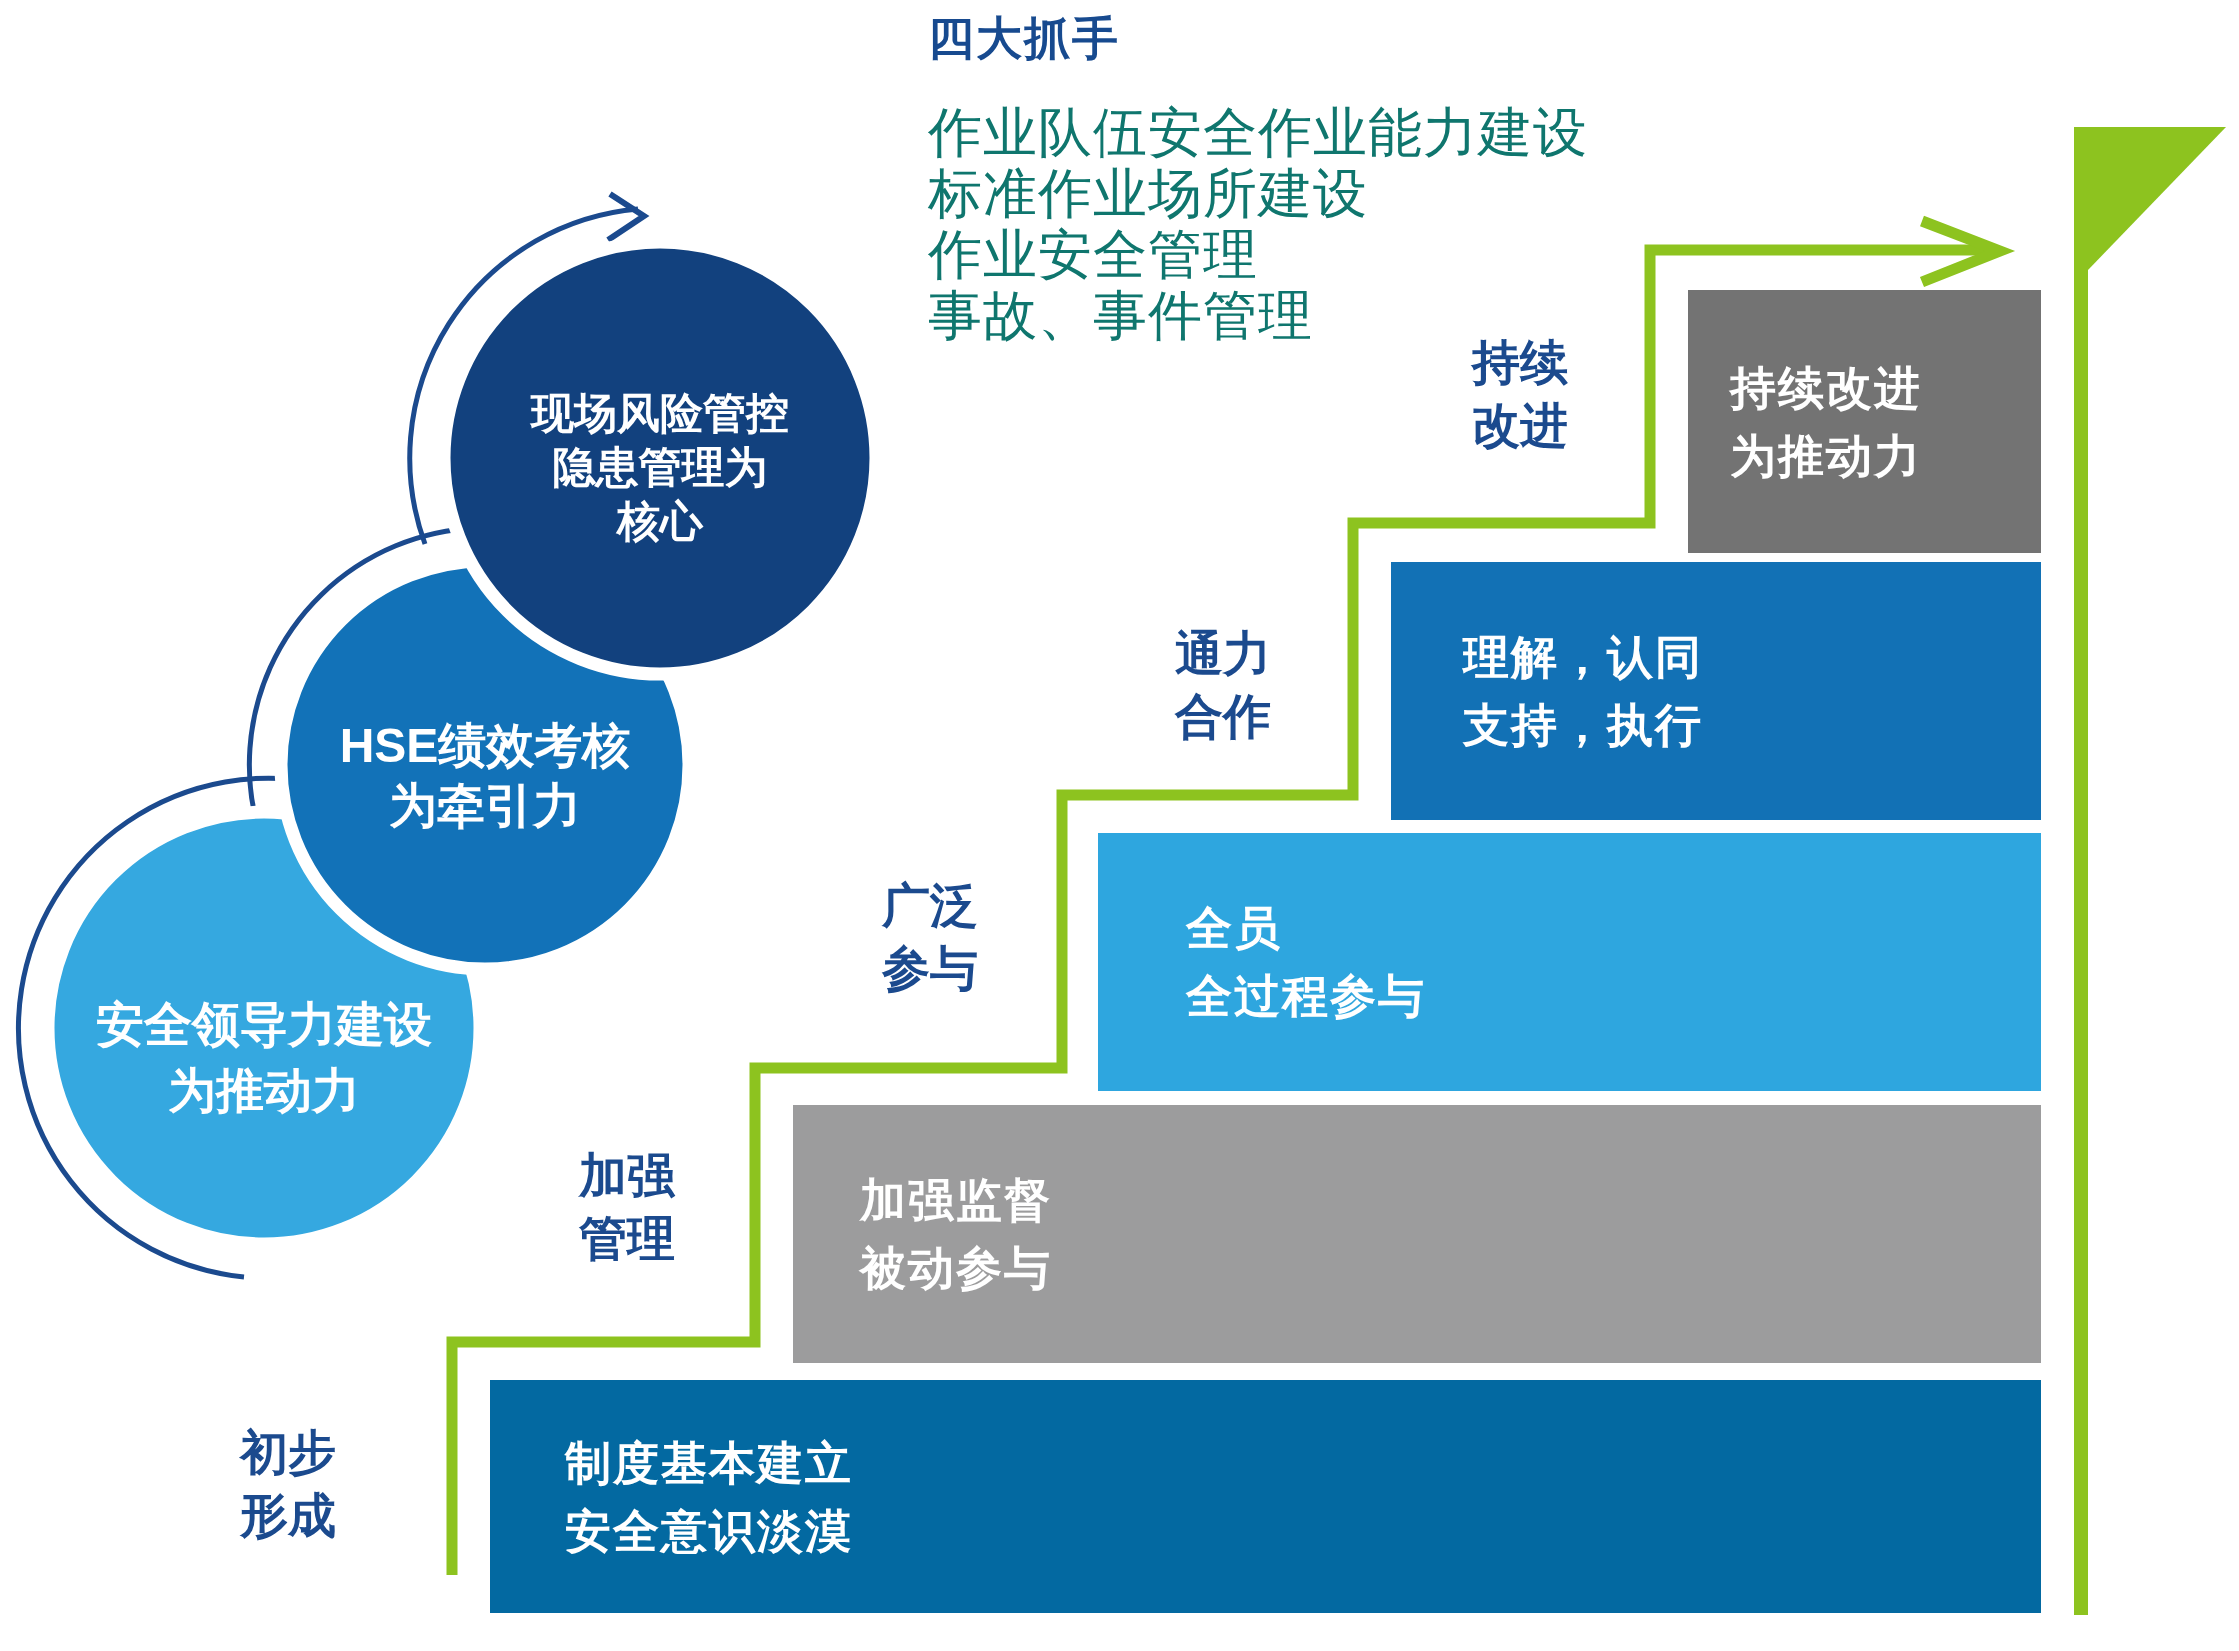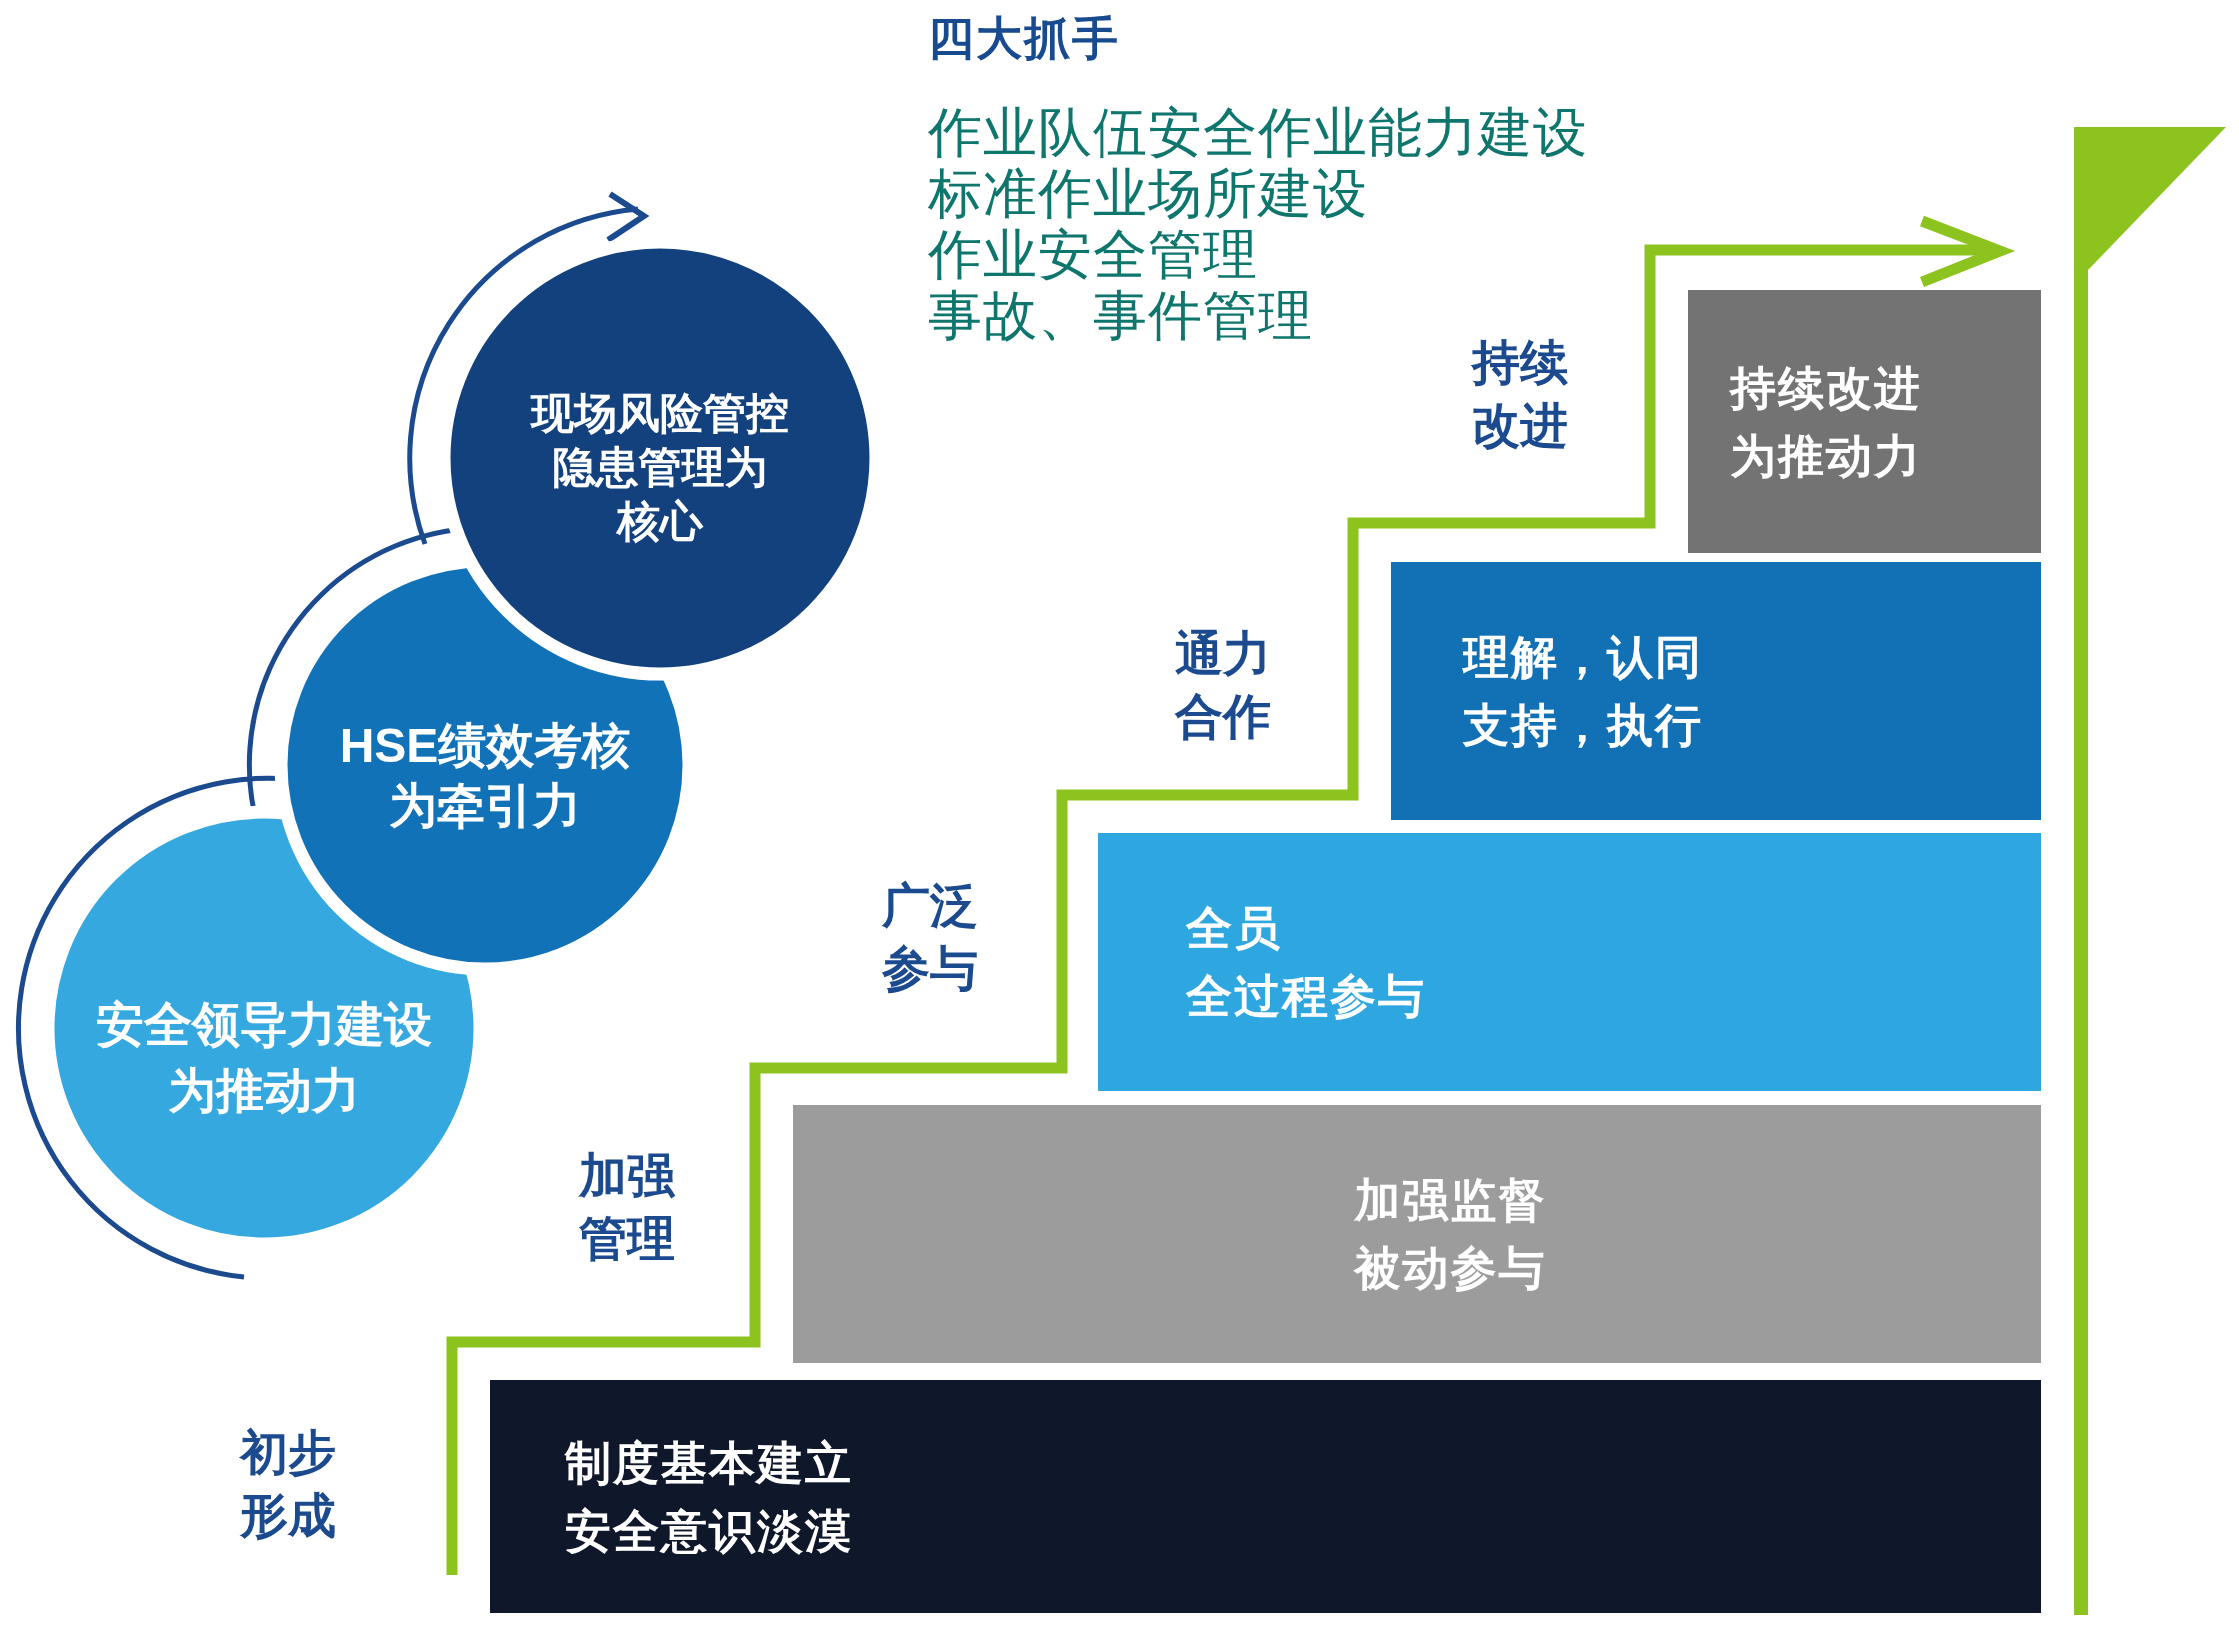--- a/index.html
+++ b/index.html
@@ -27,22 +27,22 @@
   .stage-label.s1{left:288px;top:1421px;}
   .stage-label.s2{left:627px;top:1144px;}
   .stage-label.s3{left:930px;top:874px;}
   .stage-label.s4{left:1223px;top:622px;}
   .stage-label.s5{left:1520px;top:331px;}
 
   
   .stage-box{position:absolute;display:flex;flex-direction:column;justify-content:center;
              color:#ffffff;font-weight:bold;font-size:46px;line-height:68px;
              letter-spacing:2px;}
-  .stage-box.b1{left:490px; top:1380px;width:1551px;height:233px;background:#0f172a;padding-left:75px;box-sizing:border-box;}
-  .stage-box.b2{left:793px; top:1105px;width:1248px;height:258px;background:#9c9c9d;padding-left:67px;box-sizing:border-box;align-items:center;}
+  .stage-box.b1{left:490px; top:1380px;width:1551px;height:233px;background:#0369a1;padding-left:75px;box-sizing:border-box;}
+  .stage-box.b2{left:793px; top:1105px;width:1248px;height:258px;background:#9c9c9d;padding-left:67px;box-sizing:border-box;}
   .stage-box.b3{left:1098px;top:833px; width:943px; height:258px;background:#2ea6df;padding-left:88px;box-sizing:border-box;}
   .stage-box.b4{left:1391px;top:562px; width:650px; height:258px;background:#1271b5;padding-left:72px;box-sizing:border-box;}
   .stage-box.b5{left:1688px;top:290px; width:353px; height:263px;background:#737373;padding-left:42px;box-sizing:border-box;}
 </style>
 </head>
 <body>
 
 <div class="canvas">
 
   <svg width="2239" height="1651" viewBox="0 0 2239 1651">

